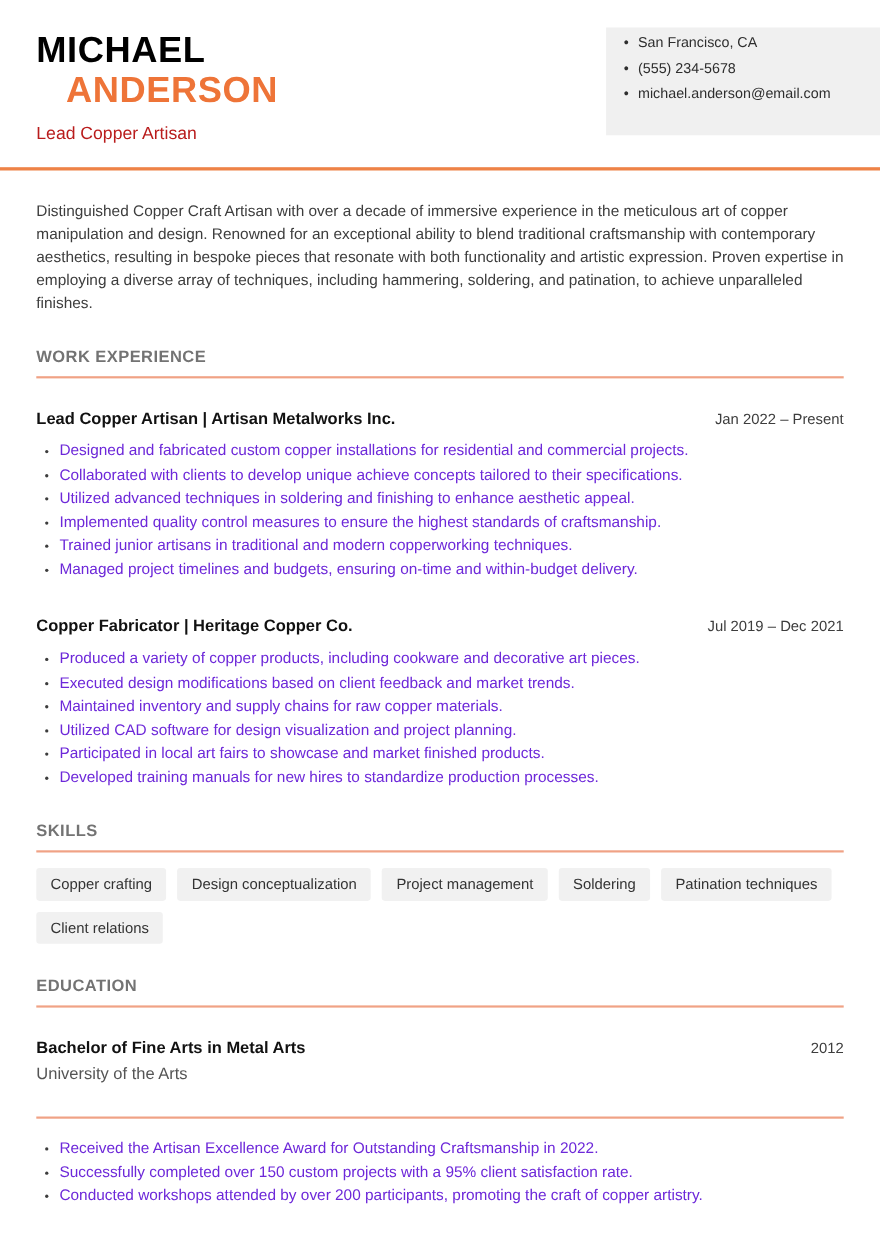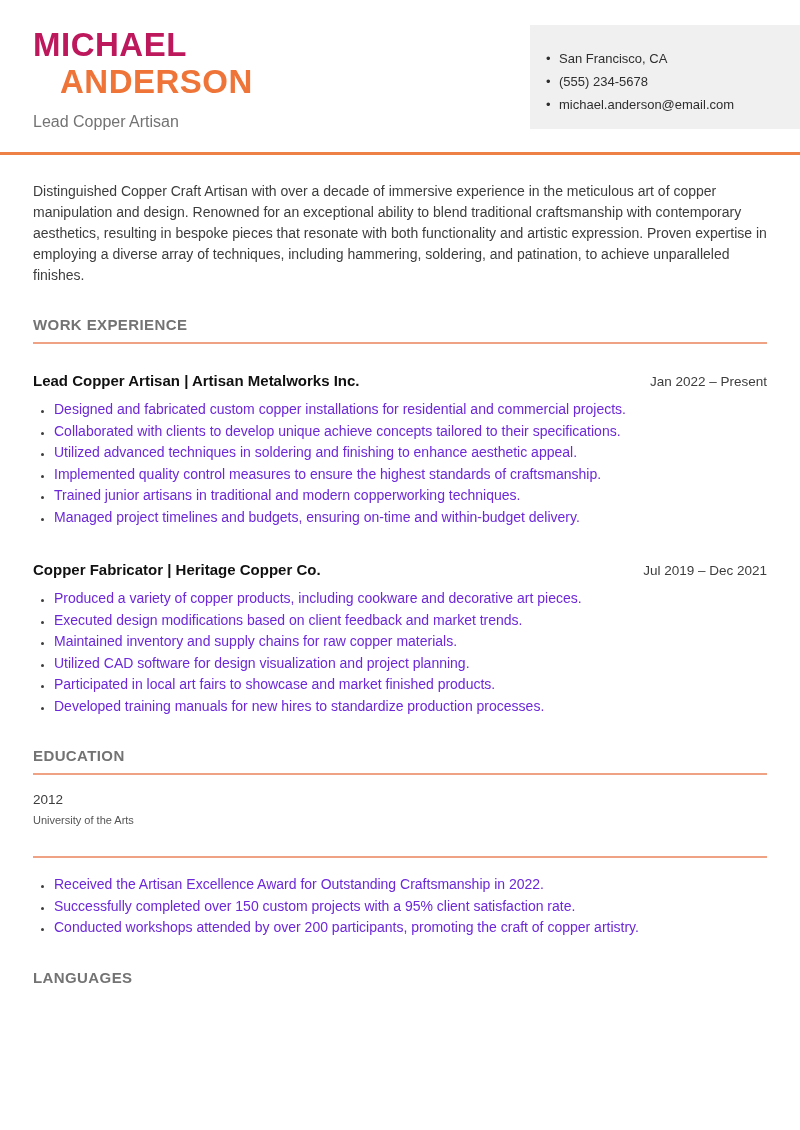--- a/index.html
+++ b/index.html
@@ -10,31 +10,31 @@
     font-family: "Liberation Sans", sans-serif;
     color: #3d3d3d;
     position: relative;
     overflow: hidden;
   }
   .page { width: 800px; height: 1130px; position: relative; background: #fff; }
 
   
   .header { position: relative; padding: 26px 33px 0 33px; }
   .name { font-weight: bold; font-size: 33px; line-height: 37px; letter-spacing: 0.5px; }
-  .name .first { display: block; color: #be185d; }
+  .name .first { display: block; color: #000000; }
   .name .last  { display: block; color: #ee7438; margin-left: 27px; }
-  .job-title { margin-top: 13px; font-size: 16px; color: #737373; }
+  .job-title { margin-top: 13px; font-size: 16px; color: #b91c1c; }
 
   .contact-box {
     position: absolute;
     top: 25px; right: 0;
-    width: 270px;
+    width: 249px;
     min-height: 98px;
     background: #f0f0f0;
-    padding: 22px 14px 13px 16px;
+    padding: 2px 14px 13px 16px;
   }
   .contact-box ul { list-style: none; }
   .contact-box li {
     font-size: 13px; line-height: 23px; color: #2e2e2e;
     position: relative; padding-left: 13px;
     white-space: nowrap;
   }
   .contact-box li::before {
     content: "•"; position: absolute; left: 0; color: #2e2e2e;
   }
@@ -61,21 +61,21 @@
   ul.bullets li::marker { color: #3d3d3d; font-size: 11px; }
 
   .tags { display: flex; flex-wrap: wrap; gap: 10px; margin-top: 14px; }
   .tag {
     background: #f1f1f1; color: #333;
     font-size: 13.5px; line-height: 13.5px;
     padding: 8px 13px; border-radius: 3px;
   }
 
   .edu-entry { margin-top: 17px; }
-  .school { margin-top: 7px; font-size: 11px; color: #555; }
+  .school { margin-top: 7px; font-size: 15px; color: #555; }
 
   .section .achievements { margin-top: 16px; }
 </style>
 </head>
 <body>
 
 <div class="page">
 
   <div class="header">
     <h1 class="name">
@@ -127,26 +127,39 @@
           <li>Produced a variety of copper products, including cookware and decorative art pieces.</li>
           <li>Executed design modifications based on client feedback and market trends.</li>
           <li>Maintained inventory and supply chains for raw copper materials.</li>
           <li>Utilized CAD software for design visualization and project planning.</li>
           <li>Participated in local art fairs to showcase and market finished products.</li>
           <li>Developed training manuals for new hires to standardize production processes.</li>
         </ul>
       </div>
     </div>
 
+    <div class="section">
+      <div class="section-title">SKILLS</div>
+      <hr class="section-rule">
+      <div class="tags">
+        <span class="tag">Copper crafting</span>
+        <span class="tag">Design conceptualization</span>
+        <span class="tag">Project management</span>
+        <span class="tag">Soldering</span>
+        <span class="tag">Patination techniques</span>
+        <span class="tag">Client relations</span>
+      </div>
+    </div>
 
     <div class="section">
       <div class="section-title">EDUCATION</div>
       <hr class="section-rule">
       <div class="edu-entry">
         <div class="row-between">
+          <span class="entry-title">Bachelor of Fine Arts in Metal Arts</span>
           <span class="entry-date">2012</span>
         </div>
         <div class="school">University of the Arts</div>
       </div>
     </div>
 
     <div class="section">
       <hr class="section-rule">
       <ul class="bullets achievements">
         <li>Received the Artisan Excellence Award for Outstanding Craftsmanship in 2022.</li>

